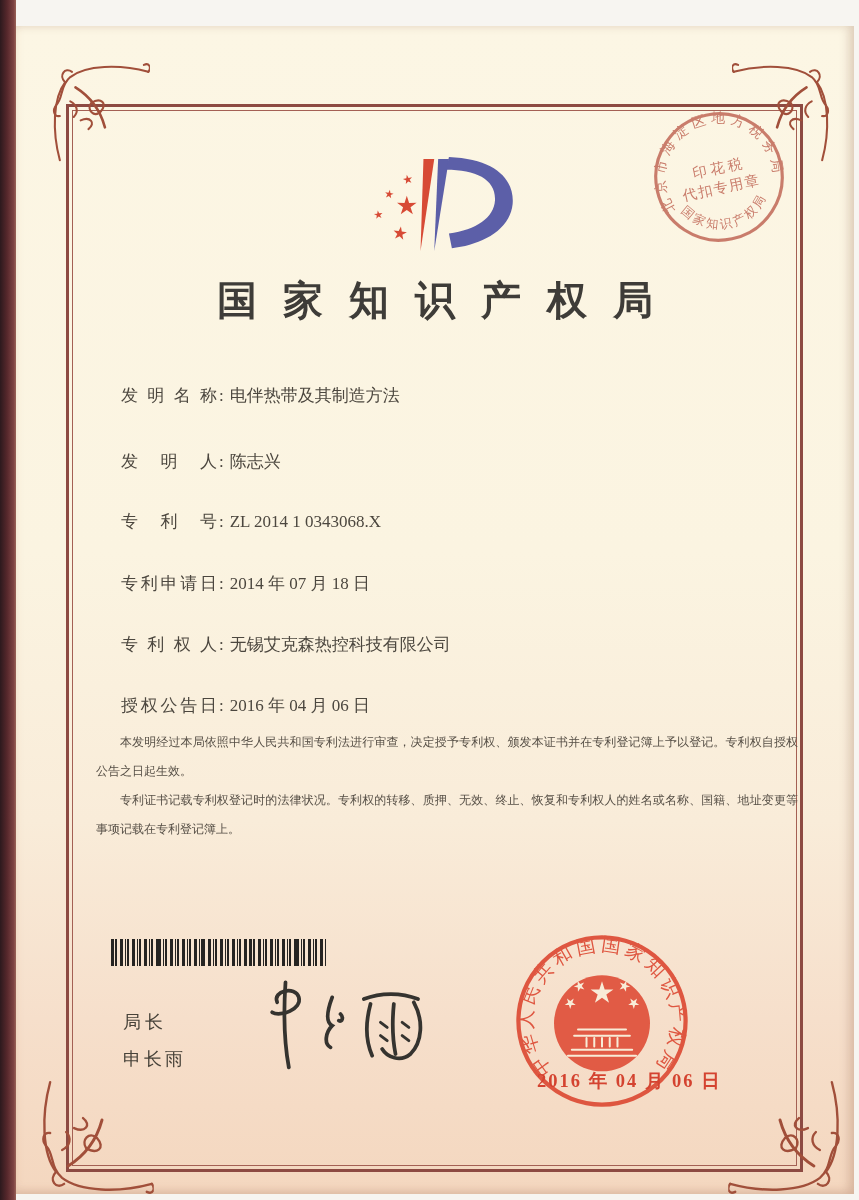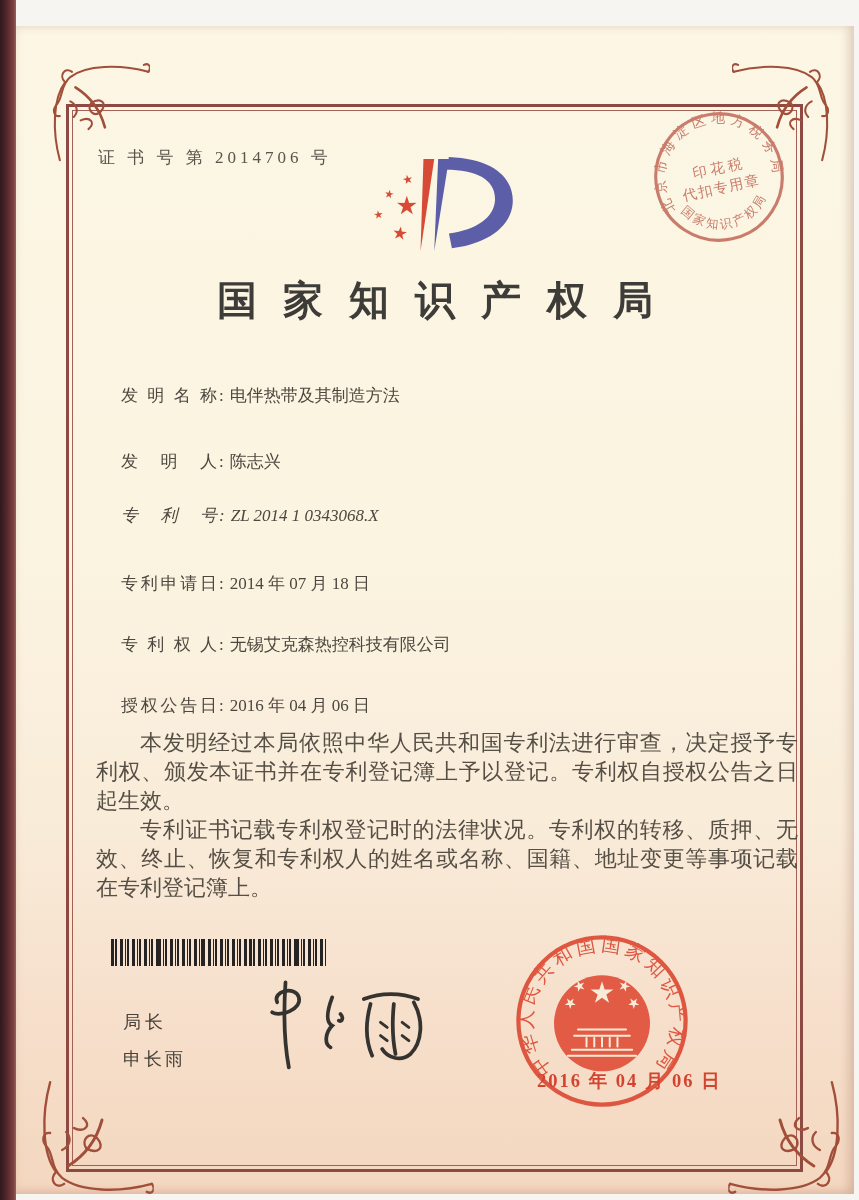--- a/index.html
+++ b/index.html
@@ -41,29 +41,29 @@
   .logo{position:absolute;left:332px;top:116px;width:196px;height:132px;}
   .title{
     position:absolute;left:0;top:247px;width:100%;
     text-align:center;font-size:40px;font-weight:600;color:#3e3c38;
     letter-spacing:26px;text-indent:26px;
   }
   .fields{position:absolute;left:105px;top:350px;width:640px;}
   .f-row{position:absolute;left:0;font-size:17px;color:#4c473f;white-space:nowrap;}
   .f-row:nth-of-type(1){top:8px;}
   .f-row:nth-of-type(2){top:74px;}
-  .f-row:nth-of-type(3){top:128px;font-style:italic;}
+  .f-row:nth-of-type(3){top:134px;}
   .f-row:nth-of-type(4){top:196px;}
   .f-row:nth-of-type(5){top:257px;}
   .f-row:nth-of-type(6){top:318px;}
   .f-label{display:inline-block;width:96px;text-align:justify;text-align-last:justify;}
   .f-colon{display:inline-block;margin:0 6px 0 2px;}
   .paras{
     position:absolute;left:80px;top:702px;width:702px;
-    font-size:22px;line-height:29px;color:#564f46;text-align:justify;
+    font-size:12px;line-height:29px;color:#564f46;text-align:justify;
   }
   .paras p{margin:0;text-indent:2em;}
   .barcode{
     position:absolute;left:95px;top:913px;width:396px;height:27px;
     display:flex;align-items:stretch;
   }
   .barcode .bar{background:#262422;height:100%;}
   .signoff-label{position:absolute;left:107px;top:984px;font-size:18px;letter-spacing:4px;color:#474239;}
   .signoff-name{position:absolute;left:107px;top:1021px;font-size:18px;letter-spacing:3px;color:#474239;}
   .signature{position:absolute;left:222px;top:948px;width:210px;height:100px;}
@@ -110,21 +110,20 @@
   <svg class="flourish fl-tr" viewBox="0 0 120 120">
       <use href="#flourish-g"></use>
     </svg>
   <svg class="flourish fl-bl" viewBox="0 0 120 120">
       <use href="#flourish-g"></use>
     </svg>
   <svg class="flourish fl-br" viewBox="0 0 120 120">
       <use href="#flourish-g"></use>
     </svg>
 
-  <div class="cert-no">证 书 号 第 2014706 号</div>
 
   <svg class="tax-stamp" viewBox="0 0 160 160">
     <g transform="rotate(-12 80 80)" fill="#c4705f">
       <circle cx="80" cy="80" r="64" fill="none" stroke="#c4705f" stroke-width="3.2"></circle>
       <path id="taxTop" d="M30.2,103.3 A55,55 0 1 1 129.8,103.3" fill="none"></path>
       <path id="taxBot" d="M35,106 A52,52 0 0 0 125,106" fill="none"></path>
       <text font-size="14" letter-spacing="5" style="font-family:'Liberation Serif',serif">
         <textPath href="#taxTop">北京市海淀区地方税务局</textPath>
       </text>
       <text font-size="12.5" letter-spacing="2.5" style="font-family:'Liberation Serif',serif">

